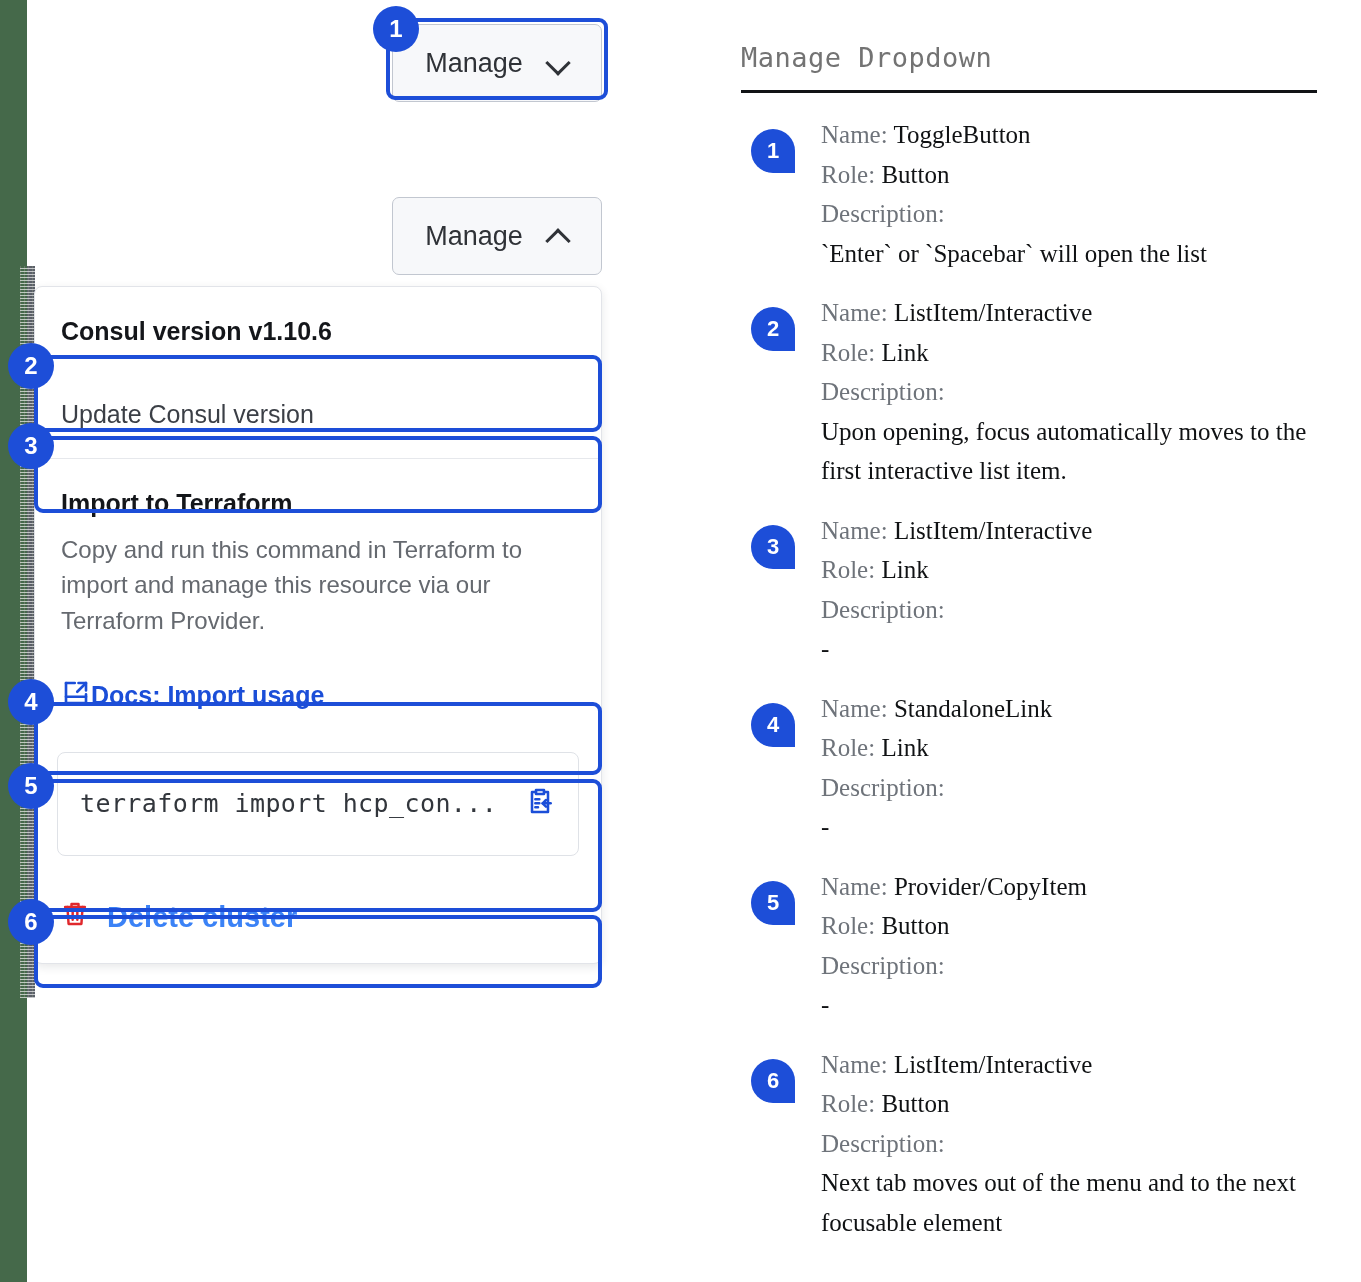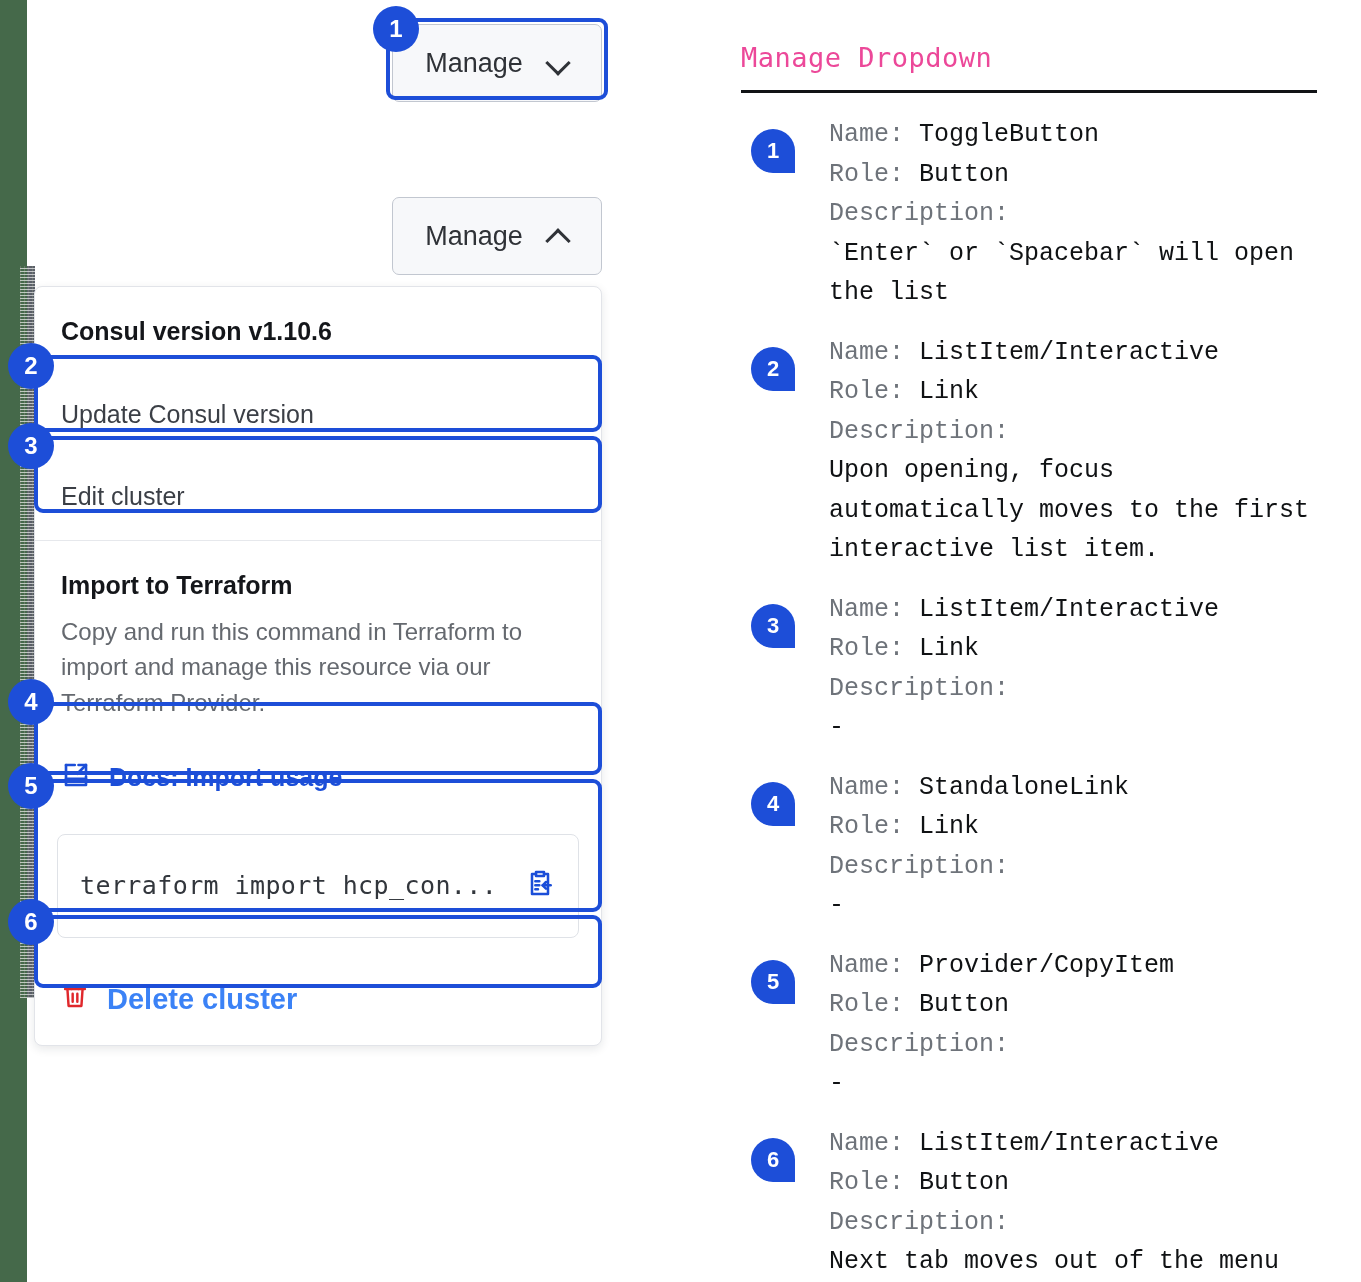--- a/index.html
+++ b/index.html
@@ -81,21 +81,21 @@
     display: flex; align-items: center; gap: 16px;
     cursor: pointer;
   }
   .menu-divider { height: 1px; background: #e6e8ec; margin: 2px 0; }
 
   .tf-block { padding: 28px 26px 18px 26px; }
   .tf-title { font-size: 25px; font-weight: 700; color: #14161a; margin-bottom: 14px; }
   .tf-desc  { font-size: 24px; line-height: 1.47; color: #65696f; }
 
   .docs-link {
-    display: flex; align-items: center; gap: 18px;
+    display: flex; align-items: center; 
     font-size: 25px; color: #1b4ed8; font-weight: 600;
     padding: 22px 26px 22px 26px; cursor: pointer;
   }
 
   .cmd-wrap { padding: 16px 22px 18px 22px; }
   .cmd-box {
     display: flex; align-items: center; justify-content: space-between;
     border: 1px solid #dfe2e7; border-radius: 8px;
     background: #ffffff;
     padding: 33px 22px;
@@ -133,38 +133,38 @@
   #badge-2 { left: 8px;  top: 343px; }
   #badge-3 { left: 8px;  top: 423px; }
   #badge-4 { left: 8px;  top: 679px; }
   #badge-5 { left: 8px;  top: 763px; }
   #badge-6 { left: 8px;  top: 899px; }
 
   
   .spec { position: absolute; left: 741px; top: 42px; width: 580px; }
   .spec-title {
     font-family: "DejaVu Sans Mono", "Liberation Mono", monospace;
-    font-size: 27px; color: #ec4899; letter-spacing: .5px;
+    font-size: 27px; color: #737373; letter-spacing: .5px;
   }
   .spec-rule { height: 3px; background: #111316; margin: 17px 0 22px 0; width: 576px; }
 
   .spec-row { display: flex; align-items: flex-start; margin-bottom: 20px; }
   .spec-badge {
     flex: 0 0 auto;
     width: 44px; height: 44px;
     background: #1d4ed8; color: #fff;
     font-family: "Liberation Sans", sans-serif;
     font-size: 22px; font-weight: 700;
     display: flex; align-items: center; justify-content: center;
     border-radius: 50% 50% 0 50%;
     margin: 14px 26px 0 10px;
   }
   .spec-body {
-    font-family: Liberation Mono, monospace;
-    font-size: 25px; line-height: 1.58; color: #101214; margin-left: 8px;
+    font-family: Liberation Serif, serif;
+    font-size: 25px; line-height: 1.58; color: #101214;
   }
   .spec-body .lbl { color: #6e737a; }
   .spec-body .val { color: #101214; }
   .spec-body .desc { color: #101214; display: block; }
 </style>
 </head>
 <body>
 
 <div id="root">
 
@@ -185,21 +185,20 @@
       <span>Manage</span>
       <span class="chev"></span>
     </div>
 
     <div class="menu">
 
       <div class="menu-head">Consul version v1.10.6</div>
 
       <div class="menu-item">Update Consul version</div>
 
-      <div class="menu-item">Edit cluster</div>
 
       <div class="menu-divider"></div>
 
       <div class="tf-block">
         <div class="tf-title">Import to Terraform</div>
         <div class="tf-desc">Copy and run this command in Terraform to import and manage this resource via our Terraform Provider.</div>
       </div>
 
       <div class="docs-link">
         <span>

